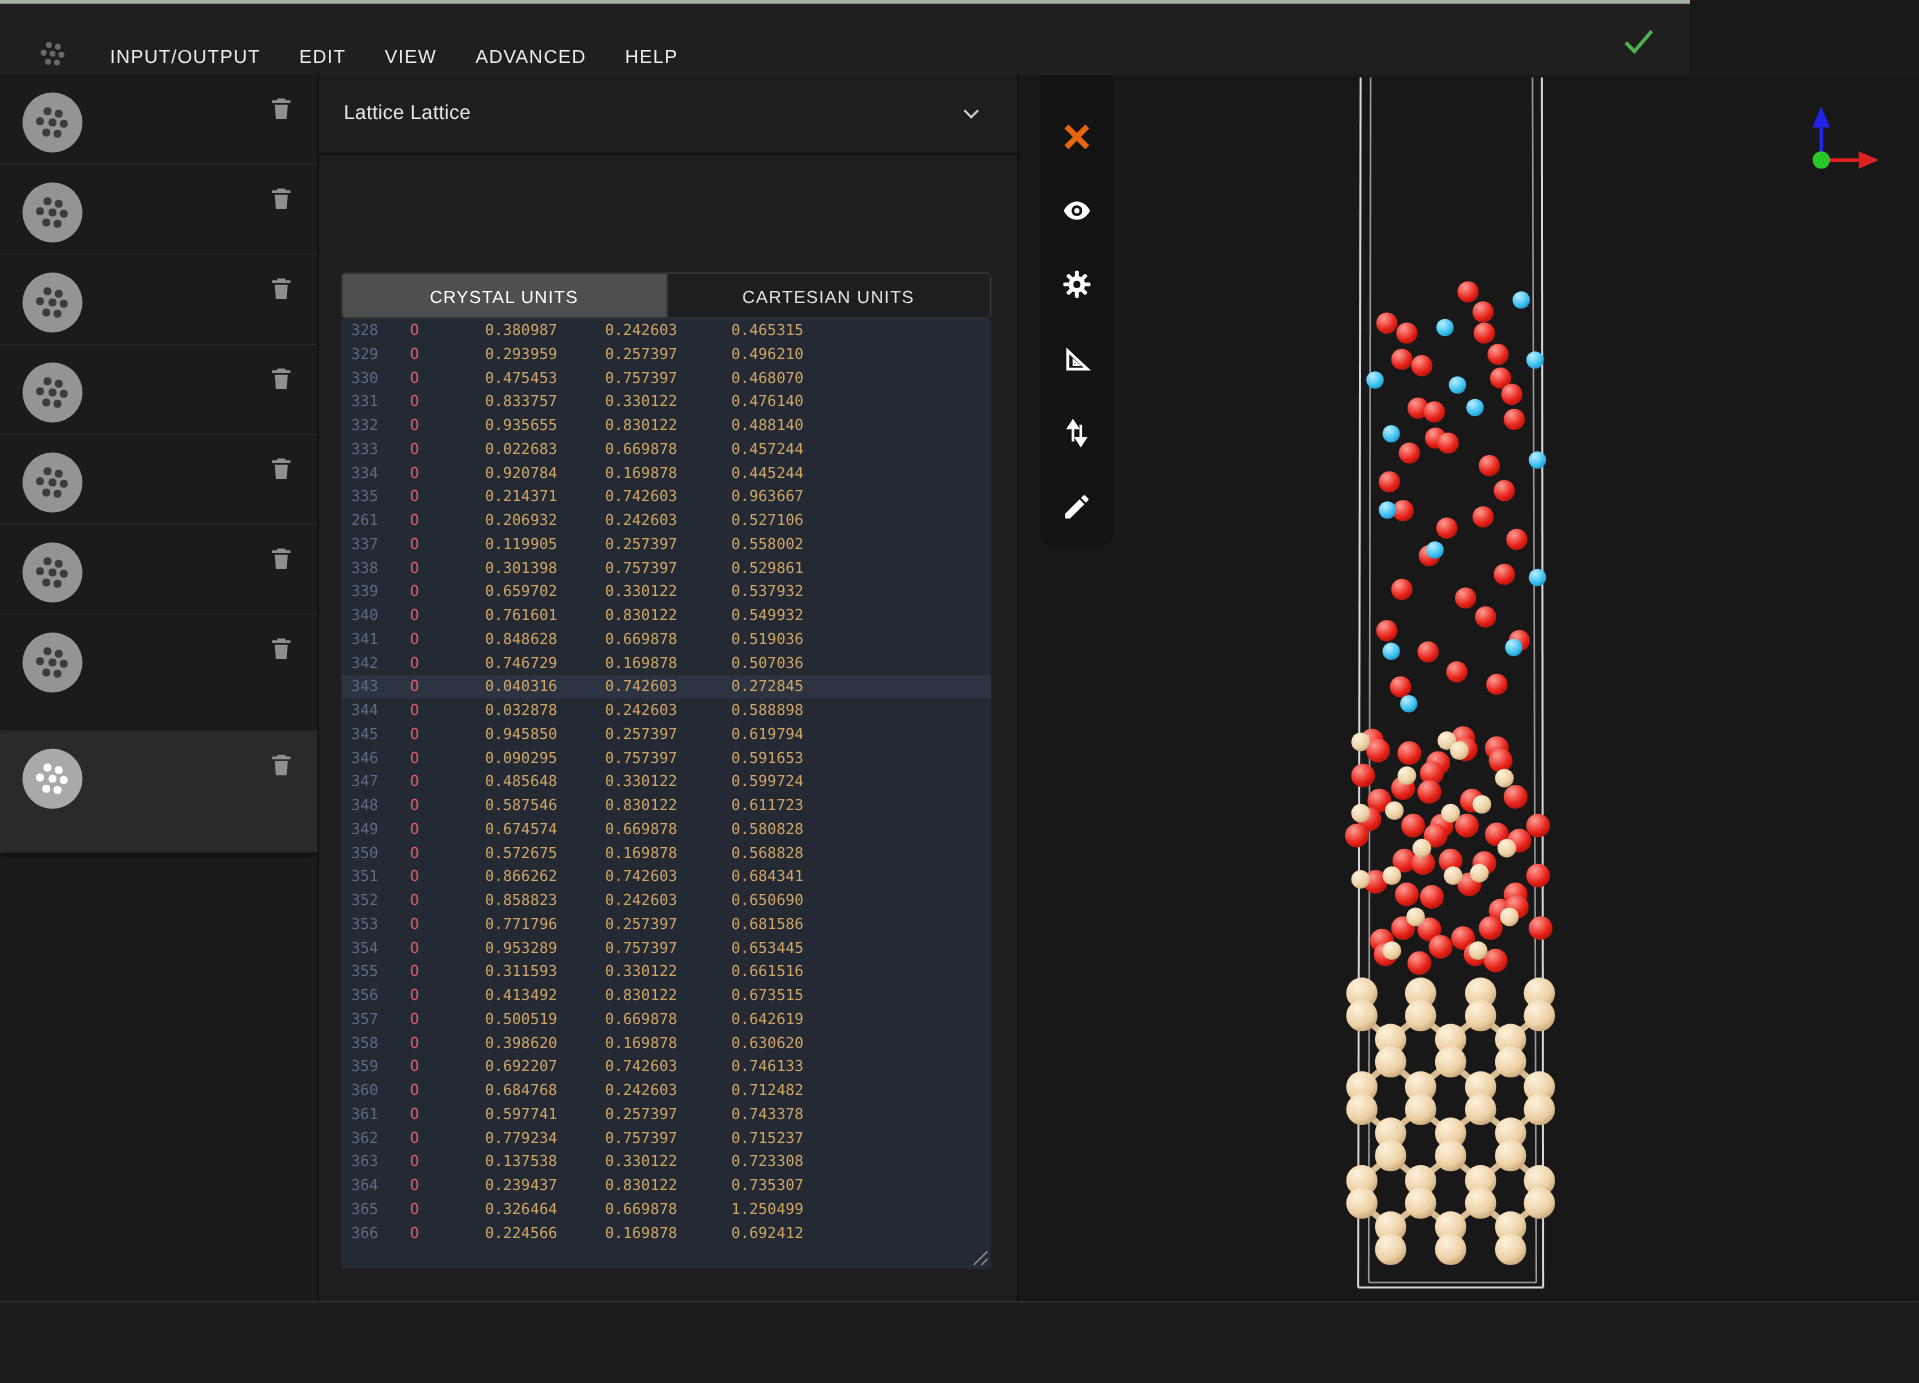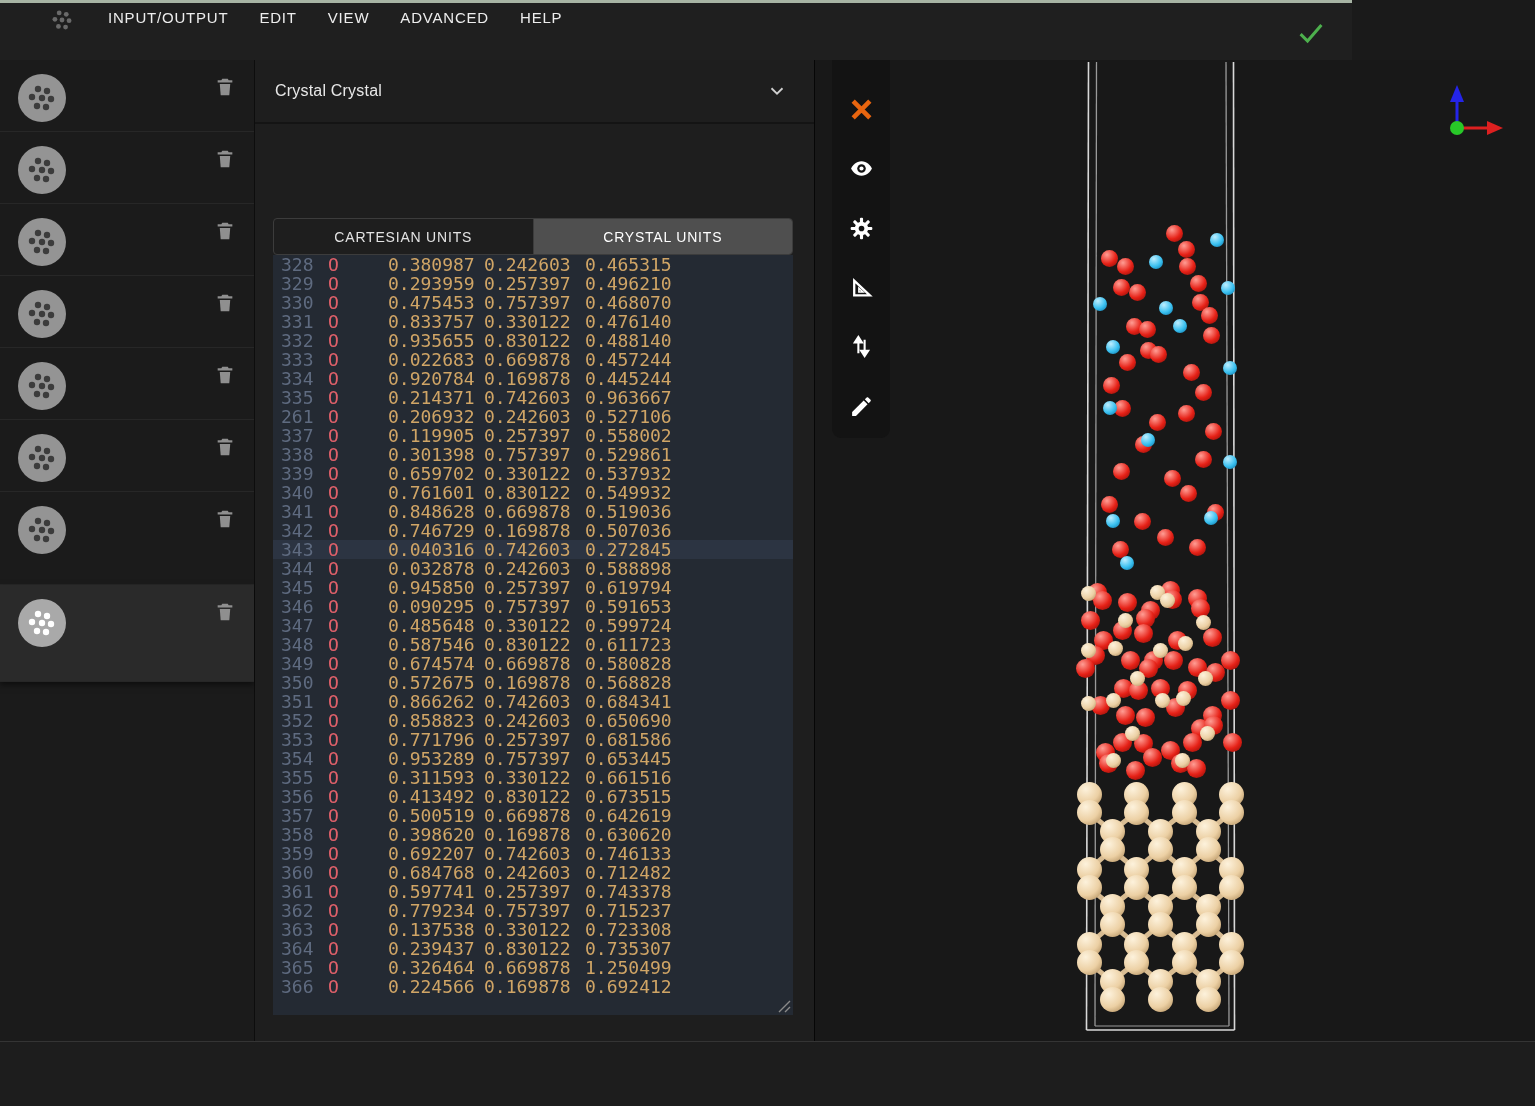--- a/index.html
+++ b/index.html
@@ -1,21 +1,21 @@
 <!DOCTYPE html>
 <html><head>
 <meta charset="utf-8">
 <style>
   * { margin:0; padding:0; box-sizing:border-box; }
   html,body { width:1535px; height:1106px; background:#1a1a1a; overflow:hidden;
               font-family:"Liberation Sans", sans-serif; }
 
   
   #menubar { position:absolute; left:0; top:0; width:1352px; height:60px;
-             background:#1f1f1f; border-top:3px solid #a7b4a4; display:flex; align-items:flex-start;padding-left:20px; }
+             background:#1f1f1f; border-top:3px solid #a7b4a4; display:flex; align-items:flex-end; }
   #logo { width:36px; height:34px; margin-left:24px; opacity:.85; }
   #menu-items { display:flex; gap:27px; margin-left:26px; }
   .menu-item { color:#ededed; font-size:15px; letter-spacing:.8px; cursor:pointer; padding:6px 2px; }
   #check-wrap { position:absolute; right:26px; top:15px; width:30px; height:30px; }
 
   
   #sidebar { position:absolute; left:0; top:60px; width:255px; height:981px;
              background:#1b1b1b; border-right:1px solid #0d0d0d; }
   .side-item { position:relative; display:flex; align-items:flex-start; padding:14px 10px 10px 18px;
                border-bottom:1px solid #272727; height:72px; cursor:pointer; }
@@ -42,21 +42,21 @@
   .chev { position:absolute; right:26px; width:22px; height:22px; }
 
   #tabs { position:absolute; left:18px; top:158px; width:520px; height:37px; display:flex;
           border:1px solid #3c3c3c; border-radius:4px; overflow:hidden; }
   .tab { flex:1; display:flex; align-items:center; justify-content:center; color:#e3e3e3;
          font-size:14px; letter-spacing:.8px; cursor:pointer; border-right:1px solid #3c3c3c; }
   .tab:last-child { border-right:none; }
   .tab.active { background:#4f4f4f; color:#ffffff; }
 
   #editor { position:absolute; left:18px; top:195px; width:520px; height:760px;
-            background:#242a33; font-family:"DejaVu Sans Mono", monospace; font-size:18px;
+            background:#242a33; font-family:"DejaVu Sans Mono", monospace; font-size:12px;
             cursor:text; overflow:hidden; }
   .erow { display:grid; grid-template-columns:47px 60px 96px 101px auto; height:19px;
           line-height:19px; padding-left:8px; }
   .erow.active { background:#2c3442; }
   .erow .num { color:#5f6b80; }
   .erow .el  { color:#e0606a; }
   .erow .c   { color:#d0a566; }
   #resize-handle { position:absolute; right:2px; bottom:2px; width:13px; height:13px; cursor:nwse-resize; }
 
   
@@ -312,28 +312,28 @@
      </div>
      <div class="trash-btn"><svg viewBox="0 0 24 24" fill="#8f8f8f">
   <path d="M9 3h6l1 1.6h4V7H4V4.6h4L9 3z"></path>
           <path d="M6.3 8.6h11.4L16.7 21H7.3L6.3 8.6z"></path>
         </svg></div>
     </div>
   </div>
 
 <div id="panel">
   <div id="lattice-head" class="section-head">
-    <span>Crystal Crystal</span>
+    <span>Lattice Lattice</span>
     <svg class="chev" viewBox="0 0 24 24" fill="none">
       <polyline points="6,9 12,15 18,9" stroke="#d0d0d0" stroke-width="2"></polyline>
       </svg>
   </div>
   <div id="tabs">
+      <div class="tab active">CRYSTAL UNITS</div>
       <div class="tab">CARTESIAN UNITS</div>
-      <div class="tab active">CRYSTAL UNITS</div>
     </div>
   <div id="editor">
     <div id="erows">
         <div class="erow">
           <span class="num">328</span>
           <span class="el">O</span>
                  <span class="c">0.380987</span>
           <span class="c">0.242603</span>
           <span class="c">0.465315</span>
         </div>

